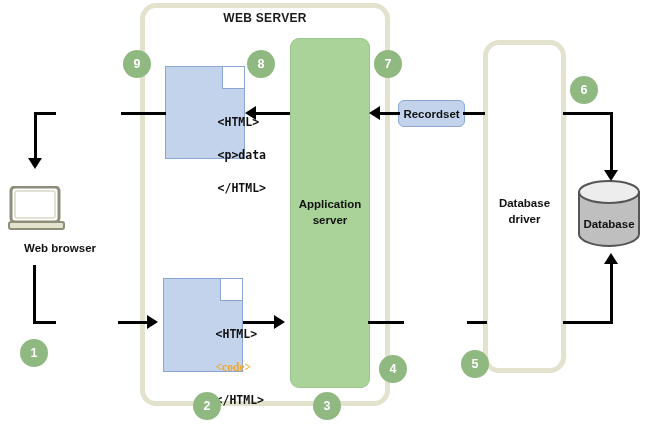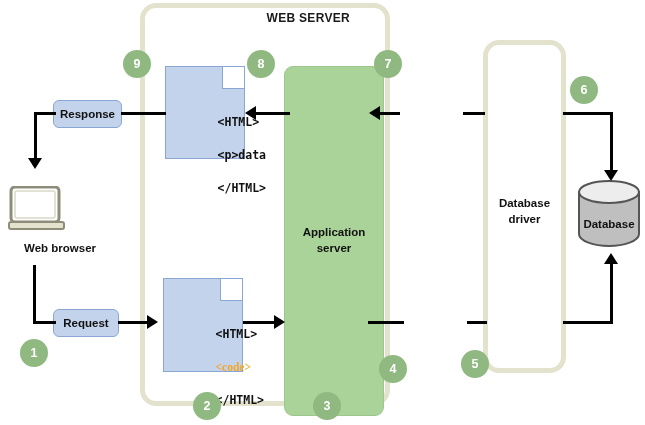--- a/index.html
+++ b/index.html
@@ -176,27 +176,27 @@
     font-weight: bold;
     color: #111111;
   }
 </style>
 </head>
 <body>
 
 <div id="stage">
 
   <div class="abs container-box" style="left:140px; top:3px; width:250px; height:403px;"></div>
-  <div class="abs webserver-title" style="left:180px; top:11px; width:170px;text-align:right;">WEB SERVER</div>
+  <div class="abs webserver-title" style="left:180px; top:11px; width:170px;">WEB SERVER</div>
 
   <div class="abs container-box" style="left:483px; top:40px; width:83px; height:333px;"></div>
   <div class="abs driver-label" style="left:483px; top:196px; width:83px;">Database
 driver</div>
 
-  <div class="abs appserver" style="left:284px; top:38px; width:100px; height:350px;margin-top:28px;">
+  <div class="abs appserver" style="left:290px; top:38px; width:80px; height:350px;">
     <div class="appserver-label" style="white-space:pre-line;">Application
 server</div>
   </div>
 
   <div class="abs" style="left:8px; top:186px; width:60px; height:48px;">
     <svg width="60" height="48" viewBox="0 0 60 48">
       <rect x="3" y="1" width="48" height="35" rx="4" ry="4" fill="#ffffff" stroke="#8D8D7A" stroke-width="3"></rect>
       <rect x="7" y="5" width="40" height="27" rx="2" ry="2" fill="#ffffff" stroke="#D9D9C6" stroke-width="1.5"></rect>
       <rect x="1" y="36" width="55" height="7" rx="2" ry="2" fill="#E3E2CD" stroke="#8D8D7A" stroke-width="2"></rect>
     </svg>
@@ -222,24 +222,23 @@
 
   <div class="abs doc" style="left:163px; top:278px; width:80px; height:94px;">
     <div class="doc-fold"></div>
     <div class="doc-code">
       <span>&lt;HTML&gt;</span><br>
       <span class="code-orange">&lt;code&gt;</span><br>
       <span>&lt;/HTML&gt;</span>
     </div>
   </div>
 
-  <div class="abs pill" style="left:53px; top:100px; width:69px; height:28px;">Response</div>
-
-  <div class="abs pill" style="left:53px; top:309px; width:66px; height:28px;">Request</div>
-
+
+
+  <div class="abs pill" style="left:398px; top:100px; width:67px; height:27px;">Recordset</div>
 
 
   <div class="abs line-h" style="left:256px; top:112px; width:34px;"></div>
   <div class="abs arrow arrow-left" style="left:245px; top:106px;"></div>
 
   <div class="abs line-h" style="left:121px; top:112px; width:45px;"></div>
 
   <div class="abs line-h" style="left:380px; top:112px; width:20px;"></div>
   <div class="abs arrow arrow-left" style="left:369px; top:106px;"></div>
 

